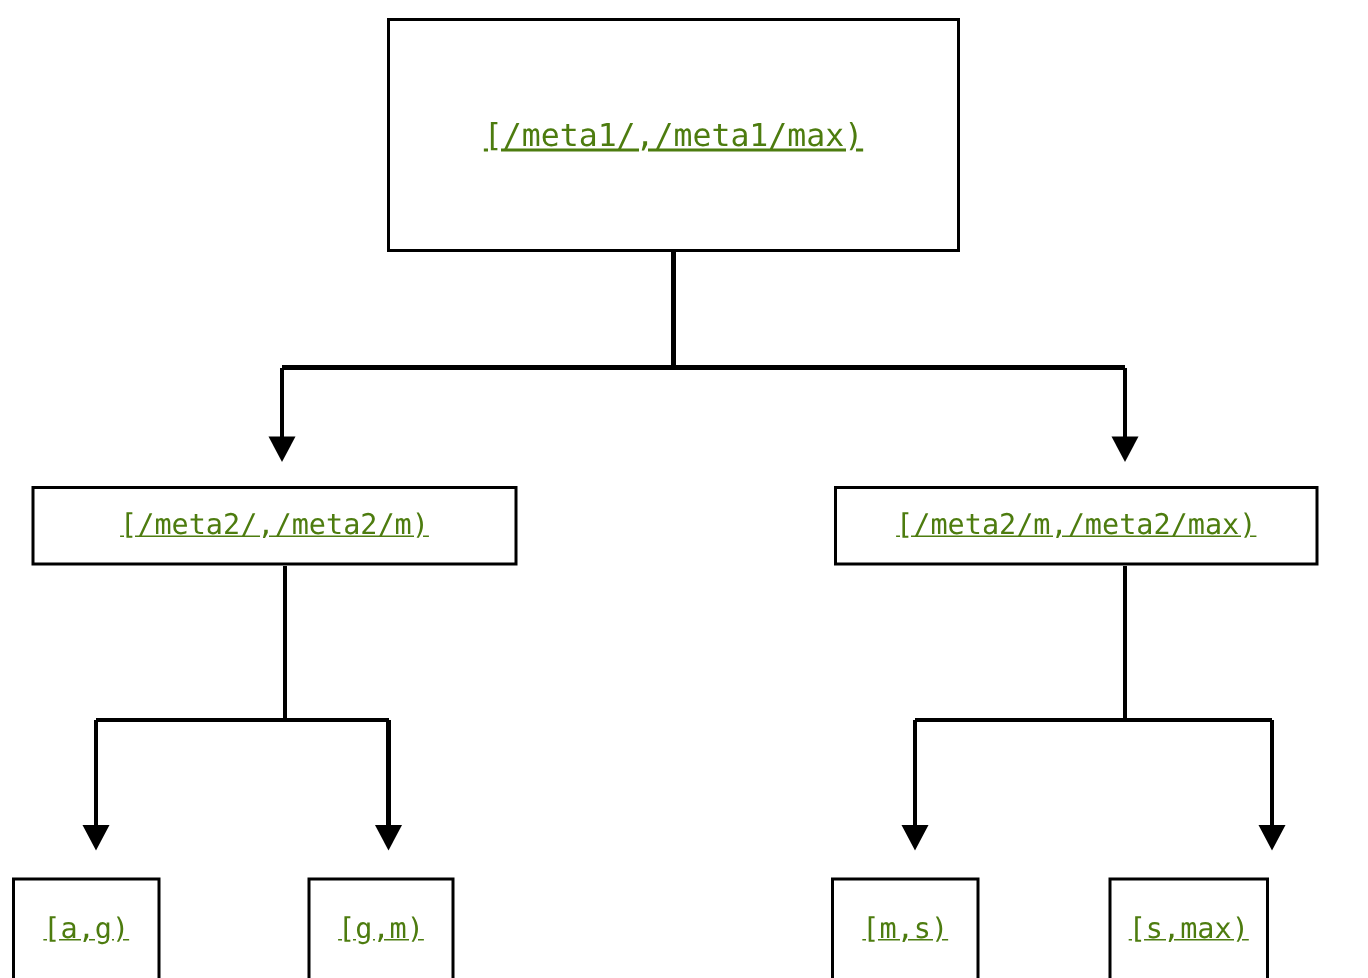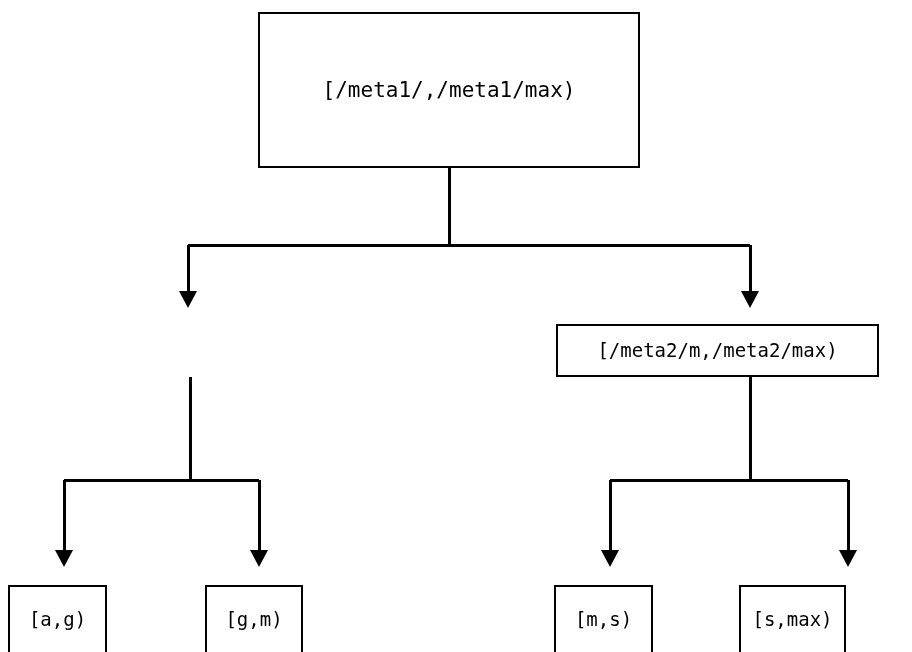--- a/index.html
+++ b/index.html
@@ -31,23 +31,24 @@
     box-sizing: border-box;
     border: 2px solid #000000;
     background: #ffffff;
     display: flex;
     align-items: center;
     justify-content: center;
     color: #000000;
   }
   .node-label {
     font-family: "DejaVu Sans Mono", "Liberation Mono", monospace;
-    color: #000000;
+    color: #4d7c0f;
     white-space: pre;
     line-height: 1;
+    text-decoration: underline;
   }
   .node-root {
     left: 258px;
     top: 12px;
     width: 382px;
     height: 156px;
   }
   .node-root .node-label { font-size: 21px; }
   .node-mid {
     top: 324px;
@@ -102,20 +103,23 @@
       <polygon points="250,550 268,550 259,567"></polygon>
       <polygon points="601,550 619,550 610,567"></polygon>
       <polygon points="839,550 857,550 848,567"></polygon>
     </g>
   </svg>
 
   <div class="node-box node-root">
     <span class="node-label">[/meta1/,/meta1/max)</span>
   </div>
 
+  <div class="node-box node-mid node-mid-left">
+    <span class="node-label">[/meta2/,/meta2/m)</span>
+  </div>
 
   <div class="node-box node-mid node-mid-right">
     <span class="node-label">[/meta2/m,/meta2/max)</span>
   </div>
 
   <div class="node-box node-leaf node-leaf-ag">
     <span class="node-label">[a,g)</span>
   </div>
 
   <div class="node-box node-leaf node-leaf-ms">

